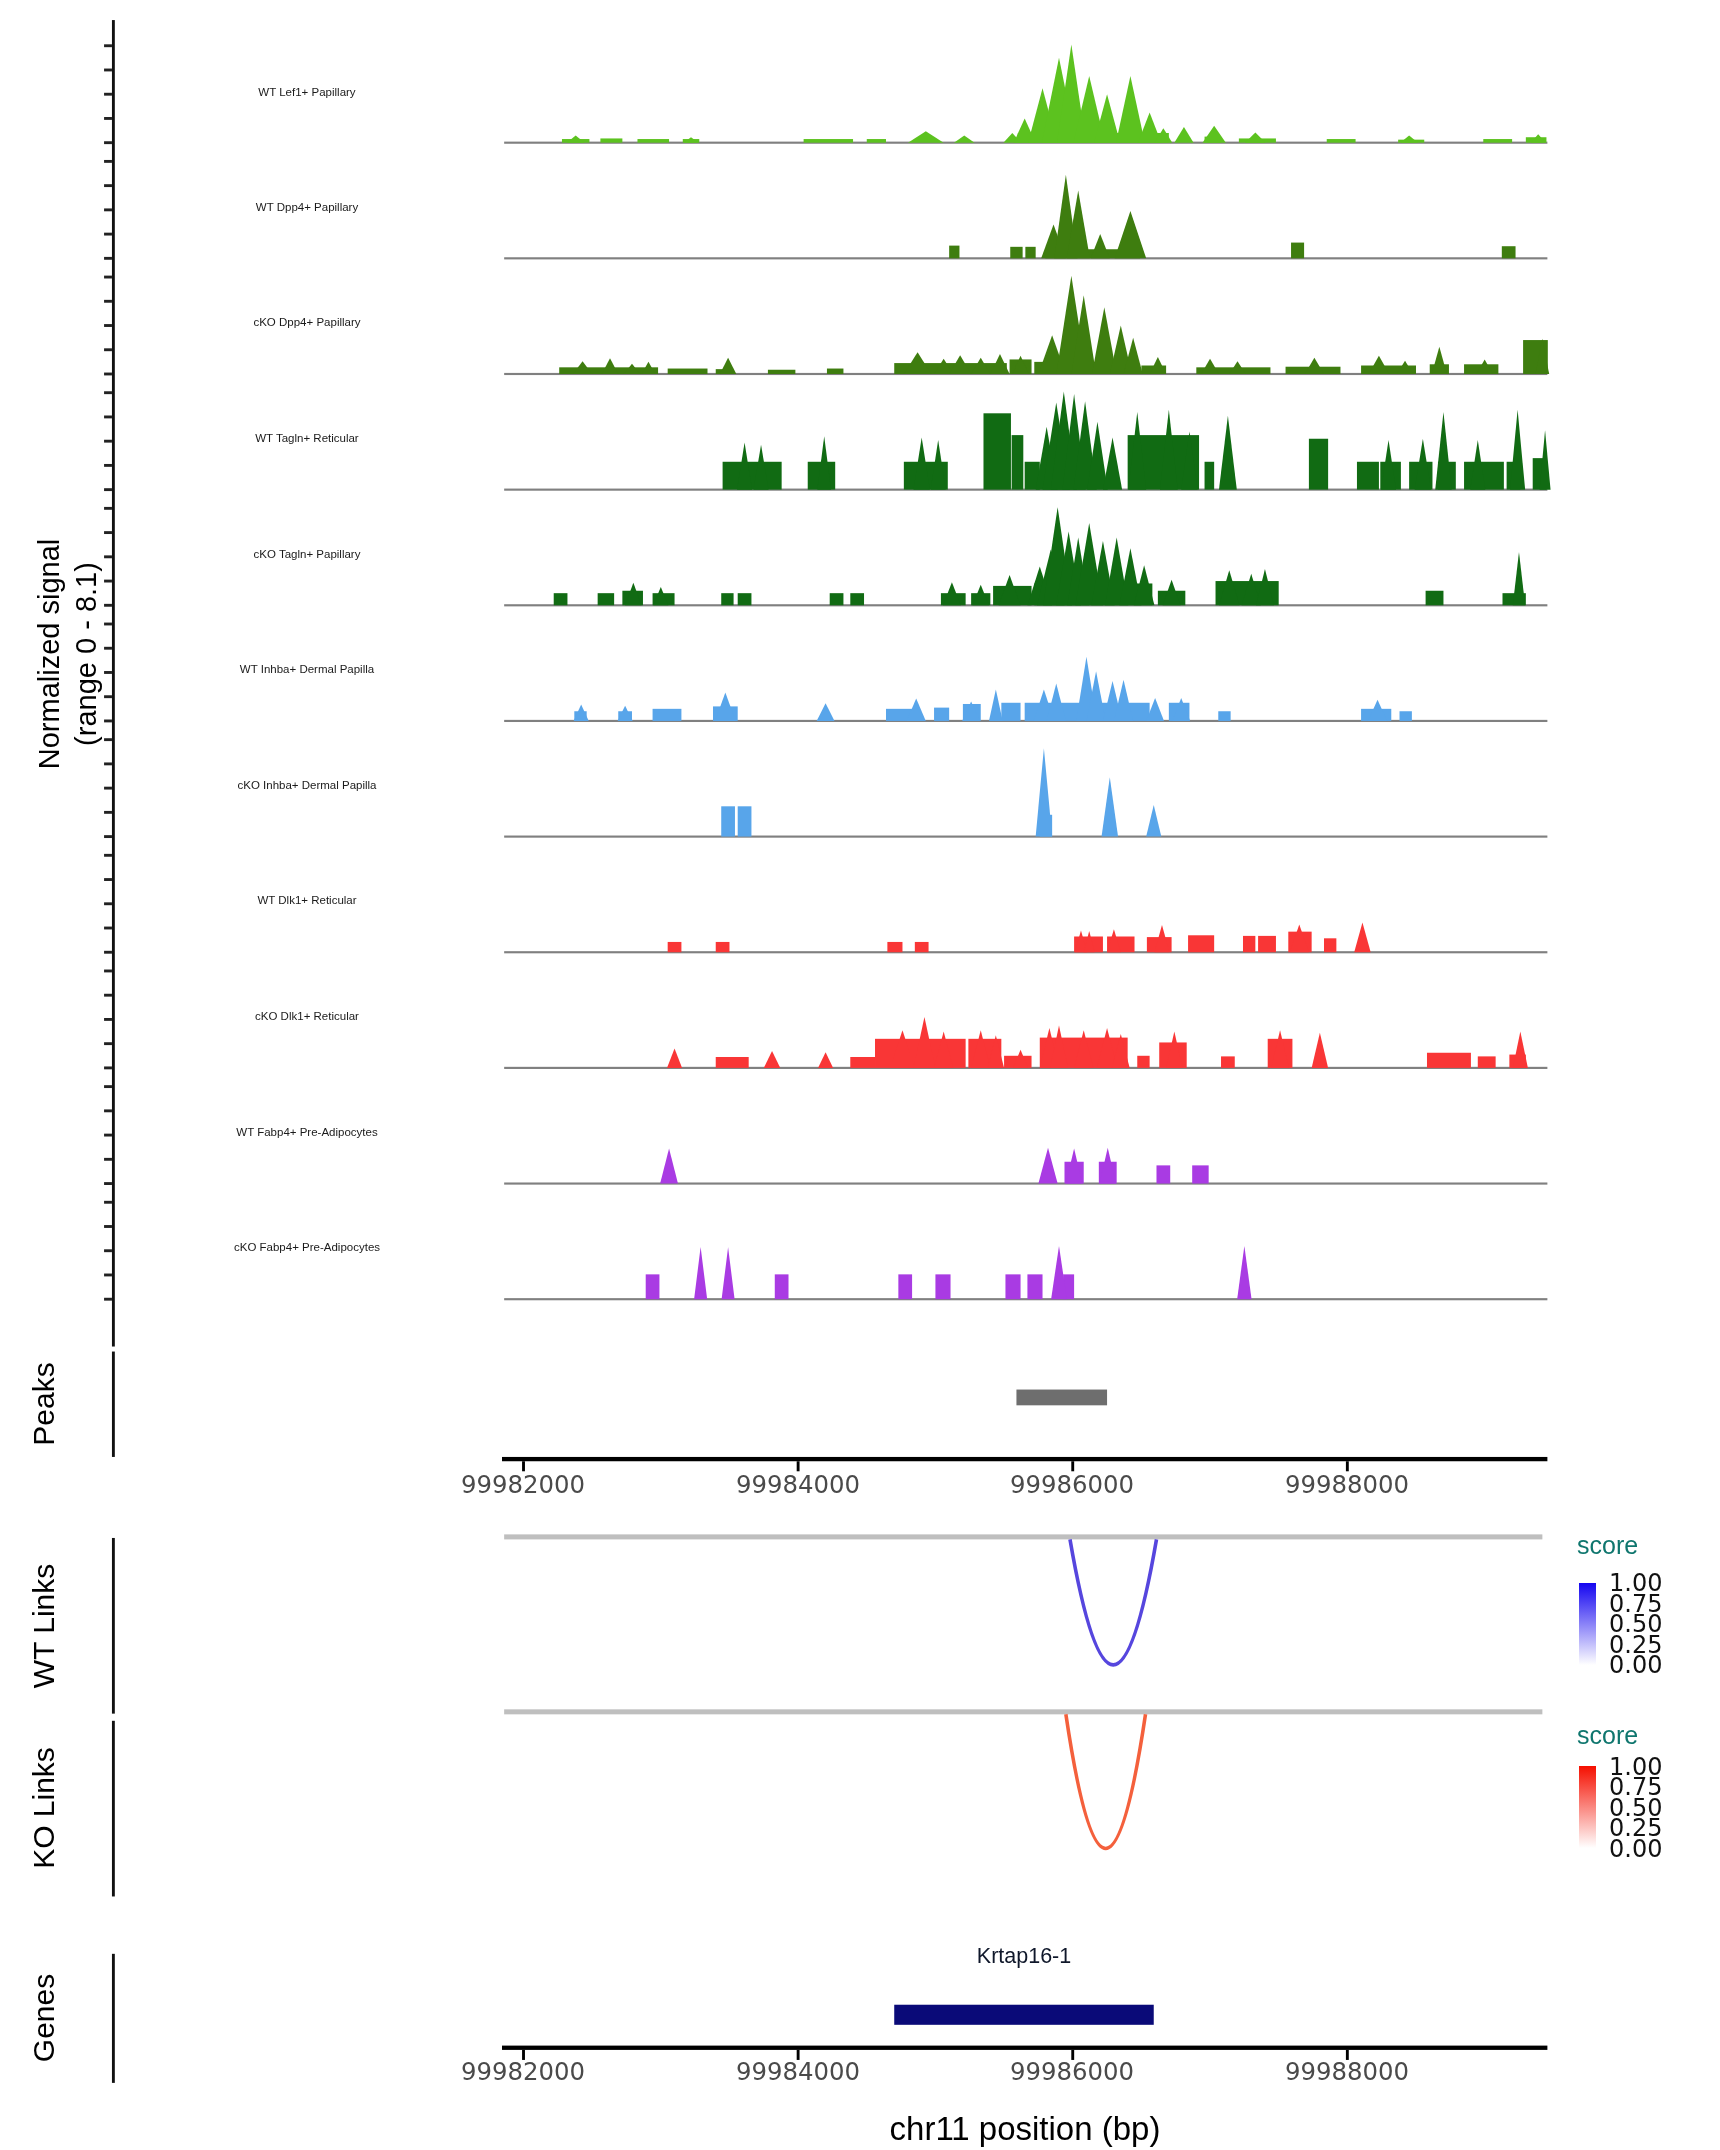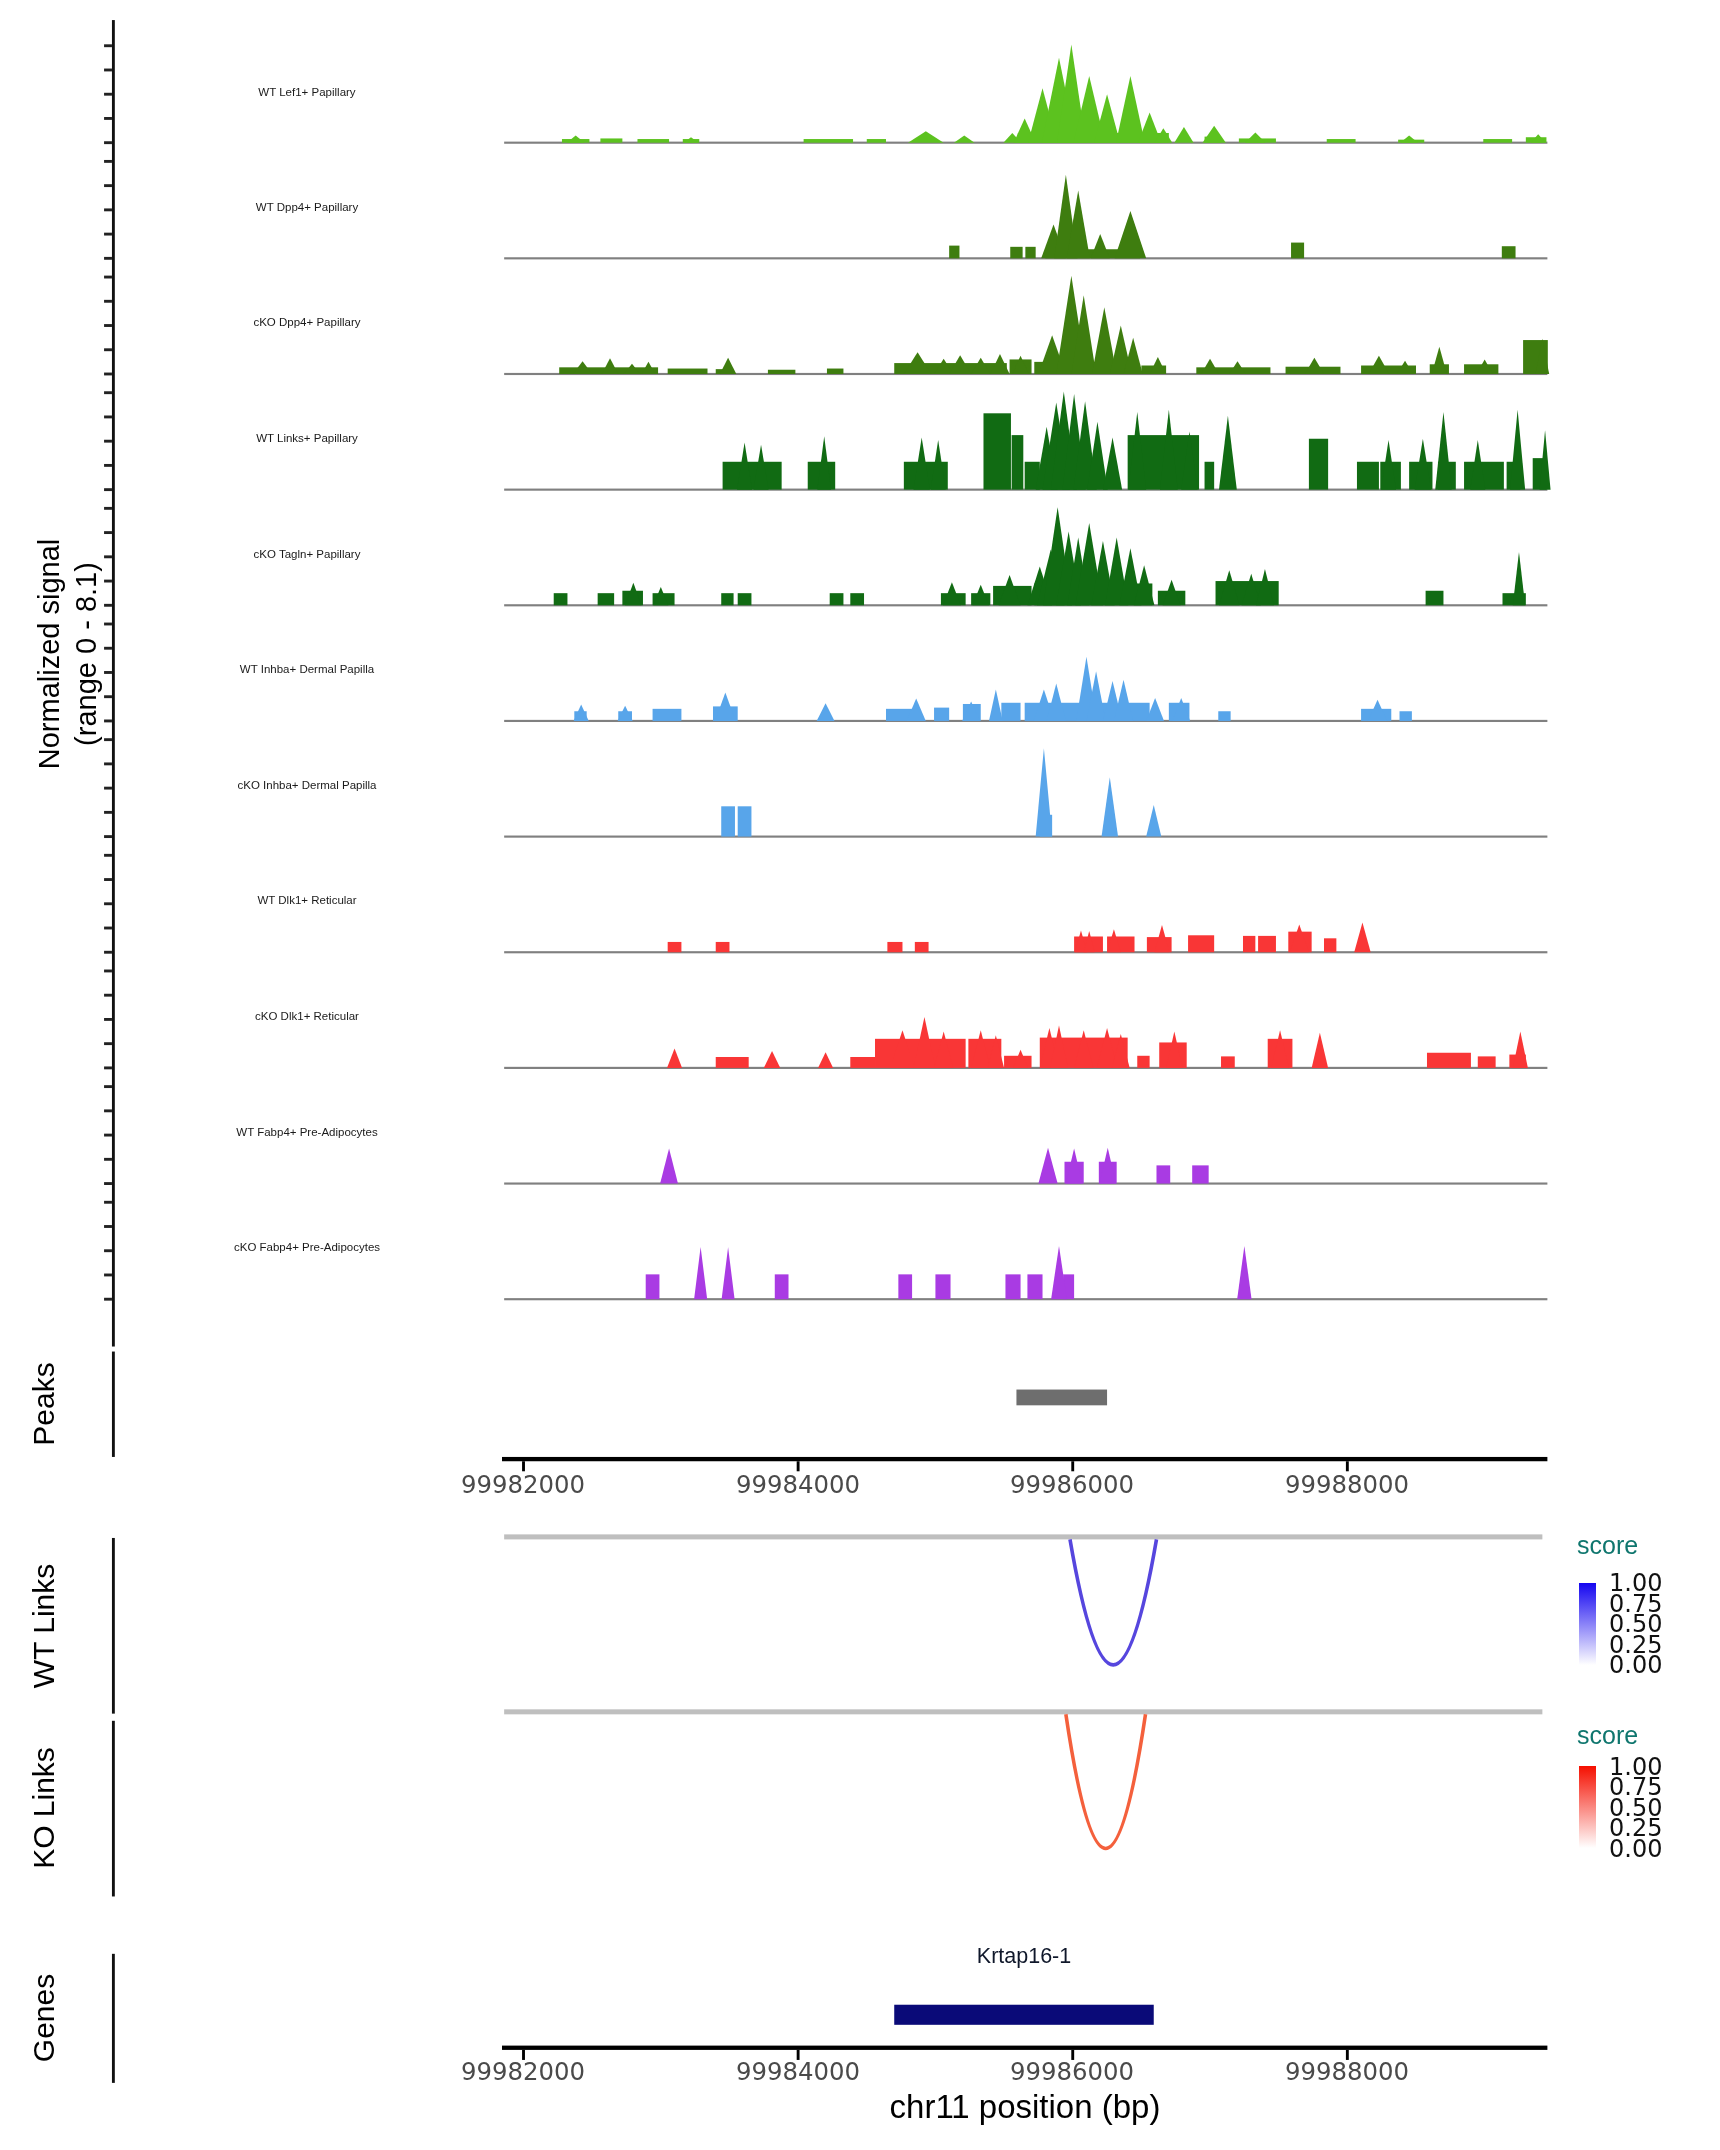--- a/index.html
+++ b/index.html
@@ -7,21 +7,21 @@
           font-family:"Liberation Sans",sans-serif;overflow:hidden;}
   #chart{position:absolute;left:0;top:0;}
   .track-label{position:absolute;left:128px;width:358px;text-align:center;
 ated    font-size:27px;line-height:34px;color:#1a1a1a;white-space:nowrap;}
   .rot-label{position:absolute;transform:translate(-50%,-50%) rotate(-90deg);
     font-size:30px;color:#000;white-space:nowrap;}
   .ylab{position:absolute;left:68px;top:617px;width:860px;margin-left:-430px;
     transform:rotate(-90deg);text-align:center;font-size:29px;line-height:37px;color:#000;}
   .xtick{position:absolute;transform:translateX(-50%);font-size:24.4px;color:#4a4a4a;
     font-family:"DejaVu Sans",sans-serif;white-space:nowrap;}
-  .xlabel{position:absolute;transform:translateX(-50%);font-size:33px;color:#000;white-space:nowrap;}
+  .xlabel{position:absolute;transform:translateX(-50%);font-size:33px;color:#000;white-space:nowrap;margin-top:22px;}
   .legend-title{position:absolute;font-size:25px;color:#0f766e;}
   .legend-bar{position:absolute;width:17px;height:82px;}
   .legend-bar.blue{background:linear-gradient(#1506F0,#ffffff);}
   .legend-bar.red{background:linear-gradient(#F50F00,#ffffff);}
   .legend-val{position:absolute;font-size:24px;color:#111;
     font-family:"DejaVu Sans",sans-serif;white-space:nowrap;}
   .gene-label{position:absolute;transform:translateX(-50%);font-size:21.5px;color:#0f172a;white-space:nowrap;}
 </style>
 </head>
 <body>
@@ -381,21 +381,21 @@
     </svg>
 
   <div class="ylab">
     <div>Normalized signal</div>
     <div>(range 0 - 8.1)</div>
   </div>
 
   <div class="track-label" style="top:75px">WT Lef1+ Papillary</div>
   <div class="track-label" style="top:190px">WT Dpp4+ Papillary</div>
   <div class="track-label" style="top:305px">cKO Dpp4+ Papillary</div>
-  <div class="track-label" style="top:421px">WT Links+ Papillary</div>
+  <div class="track-label" style="top:421px">WT Tagln+ Reticular</div>
   <div class="track-label" style="top:537px">cKO Tagln+ Papillary</div>
   <div class="track-label" style="top:652px">WT Inhba+ Dermal Papilla</div>
   <div class="track-label" style="top:768px">cKO Inhba+ Dermal Papilla</div>
   <div class="track-label" style="top:883px">WT Dlk1+ Reticular</div>
   <div class="track-label" style="top:999px">cKO Dlk1+ Reticular</div>
   <div class="track-label" style="top:1115px">WT Fabp4+ Pre-Adipocytes</div>
   <div class="track-label" style="top:1230px">cKO Fabp4+ Pre-Adipocytes</div>
 
   <div class="rot-label" style="left:44px;top:1404px">Peaks</div>
   <div class="rot-label" style="left:44px;top:1626px">WT Links</div>

